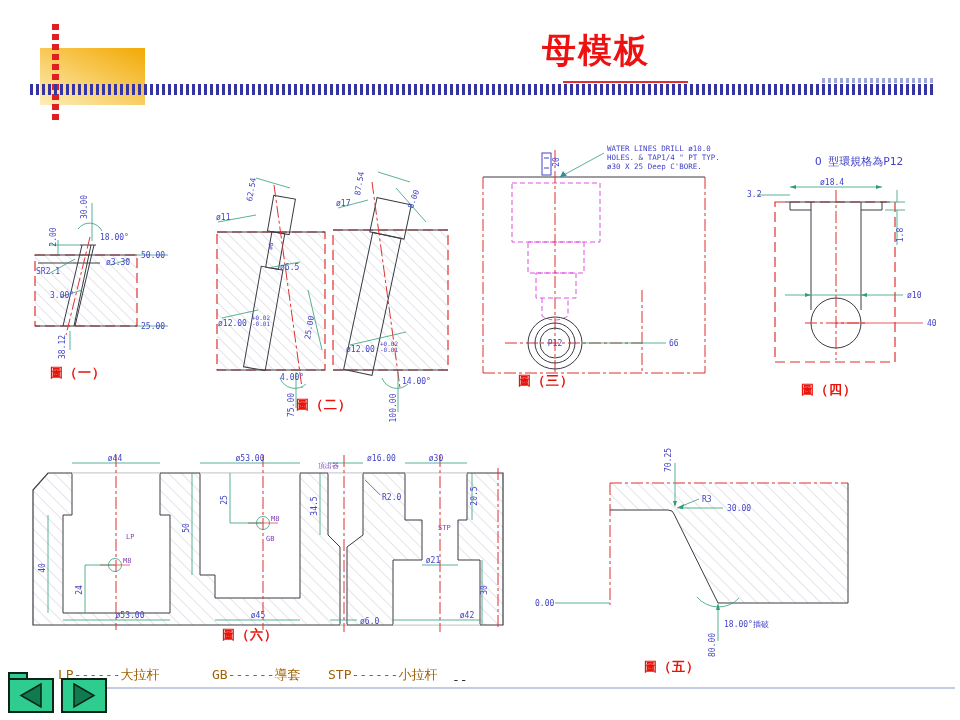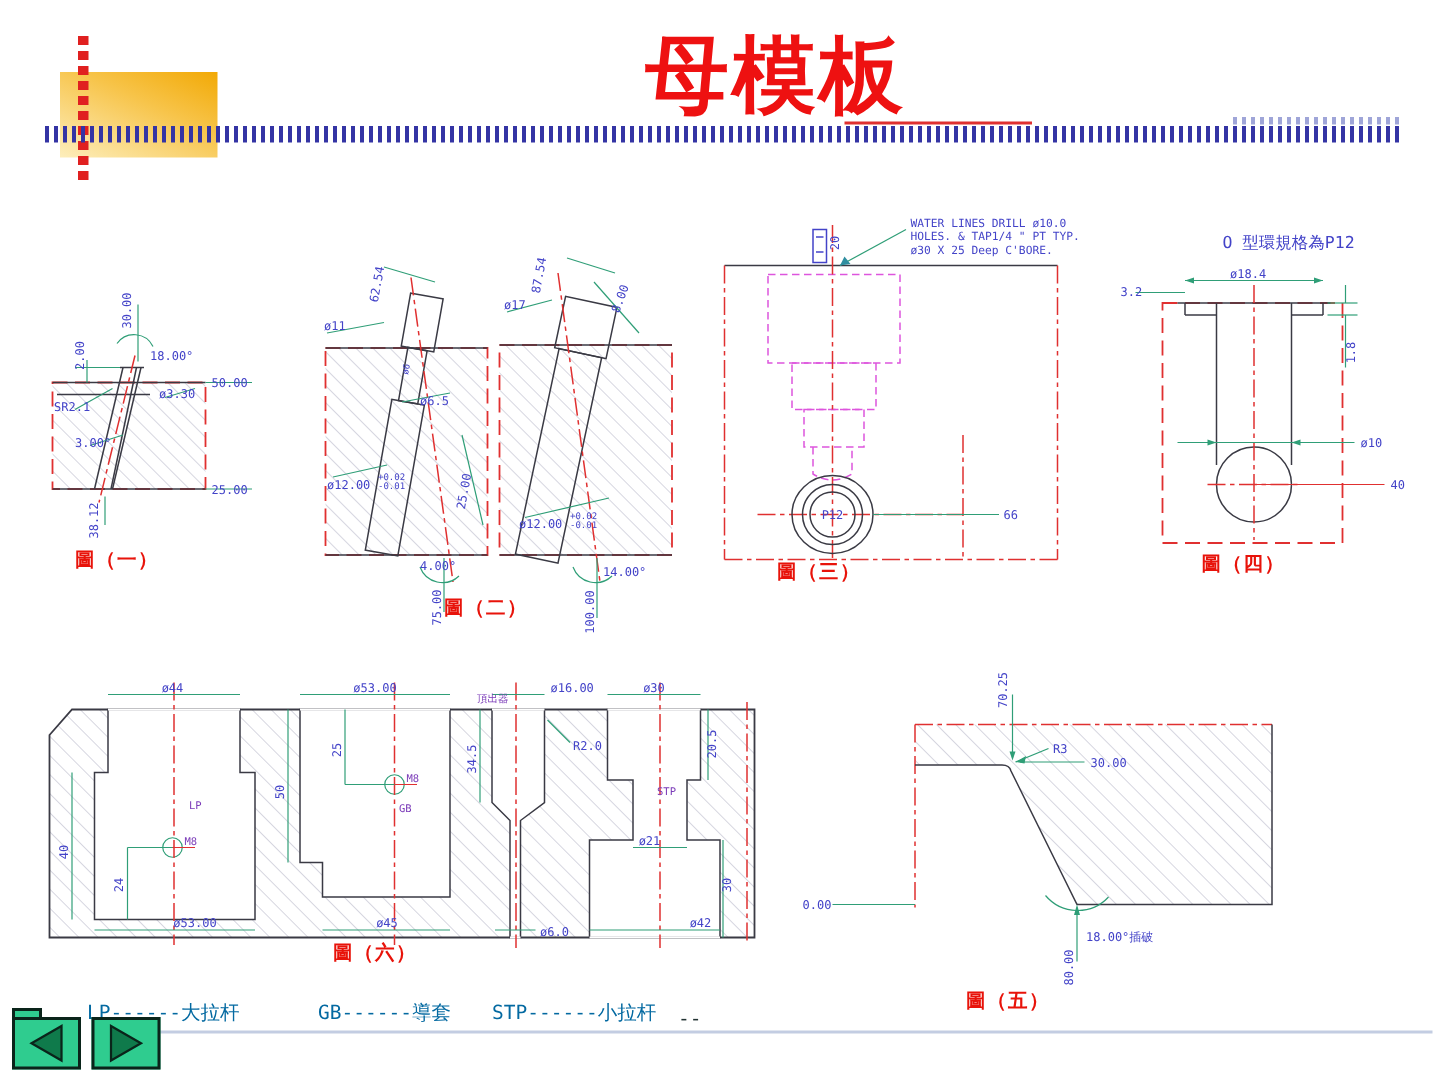--- a/index.html
+++ b/index.html
@@ -7,28 +7,28 @@
        font-family:"Liberation Sans",sans-serif;}
   
   .deco-gold{position:absolute;left:40px;top:48px;width:105px;height:57px;
     background:linear-gradient(205deg,#f2a905 0%,#f7c44a 40%,#fdeebc 100%);}
   .deco-red-dots{position:absolute;left:52px;top:24px;width:7px;height:98px;
     background:repeating-linear-gradient(to bottom,#e02020 0 6px,transparent 6px 10px);}
   .stripe-bar{position:absolute;left:30px;top:84px;width:905px;height:11px;
     background:repeating-linear-gradient(to right,#3434a4 0 3px,transparent 3px 6px);}
   .stripe-bar-light{position:absolute;left:822px;top:78px;width:113px;height:5px;
     background:repeating-linear-gradient(to right,#9fa5d8 0 3px,transparent 3px 6px);}
-  .slide-title{position:absolute;left:430px;top:22px;width:220px;text-align:left;
-    font-size:56px;line-height:58px;font-weight:bold;color:#ee1111;
+  .slide-title{position:absolute;left:430px;top:22px;width:220px;text-align:right;
+    font-size:34px;line-height:58px;font-weight:bold;color:#ee1111;
     font-family:"Liberation Serif",serif;letter-spacing:2px;white-space:nowrap;}
   .title-underline{position:absolute;left:563px;top:81px;width:125px;height:2px;background:#e03030;}
   
   .fig-label{position:absolute;color:#e8130a;font-size:13px;font-weight:bold;
     font-family:"Liberation Serif",serif;letter-spacing:1px;white-space:nowrap;z-index:5;}
-  .legend-item{position:absolute;top:666px;color:#0369a1;font-size:13px;
+  .legend-item{position:absolute;top:666px;color:#a16207;font-size:13px;
     font-family:"DejaVu Sans Mono",monospace;white-space:nowrap;}
   .page-number{position:absolute;left:452px;top:672px;color:#223333;font-size:13px;
     font-family:"DejaVu Sans Mono",monospace;}
   .foot-line{position:absolute;left:95px;top:687px;width:860px;height:2px;background:#c3cde2;}
   
   .nav-btn{position:absolute;width:46px;height:35px;background:#2fcc8f;
     border:2px solid #0a241a;box-sizing:border-box;cursor:pointer;padding:0;}
   .nav-btn svg{display:block;width:100%;height:100%;}
   .nav-tab{position:absolute;left:8px;top:672px;width:20px;height:8px;background:#2fcc8f;
     border:2px solid #0a241a;box-sizing:border-box;}
@@ -235,21 +235,21 @@
     <line x1="40" y1="150" x2="158" y2="150" class="dln"></line>
     <path d="M66,150 l-6,-2 0,4 z M116,150 l6,-2 0,4 z" fill="#2f9e77"></path>
     <line x1="91" y1="178" x2="178" y2="178" stroke="#e03030" stroke-width="0.8"></line>
   </g>
   <text x="75" y="40" class="dimtxt">ø18.4</text>
   <text x="2" y="52" class="dimtxt">3.2</text>
   <text x="158" y="90" class="dimtxt" text-anchor="middle" transform="rotate(-90 158 90)">1.8</text>
   <text x="162" y="153" class="dimtxt">ø10</text>
   <text x="182" y="181" class="dimtxt">40</text>
 </svg>
-<div class="fig-label" style="left:801px;top:367px">圖（四）</div>
+<div class="fig-label" style="left:801px;top:381px">圖（四）</div>
 
 <svg class="fig" style="left:535px;top:445px" width="420" height="225" viewBox="0 0 420 225">
   <defs>
     <pattern id="h5" width="9" height="9" patternUnits="userSpaceOnUse" patternTransform="rotate(-45)">
       <line x1="0" y1="0" x2="0" y2="9" stroke="#c9c9d6" stroke-width="1"></line>
     </pattern>
   </defs>
   <polygon points="75,38 313,38 313,158 183,158 137,65 75,65" fill="url(#h5)"></polygon>
   <g>
     <line x1="75" y1="38" x2="313" y2="38" class="ctr"></line>

